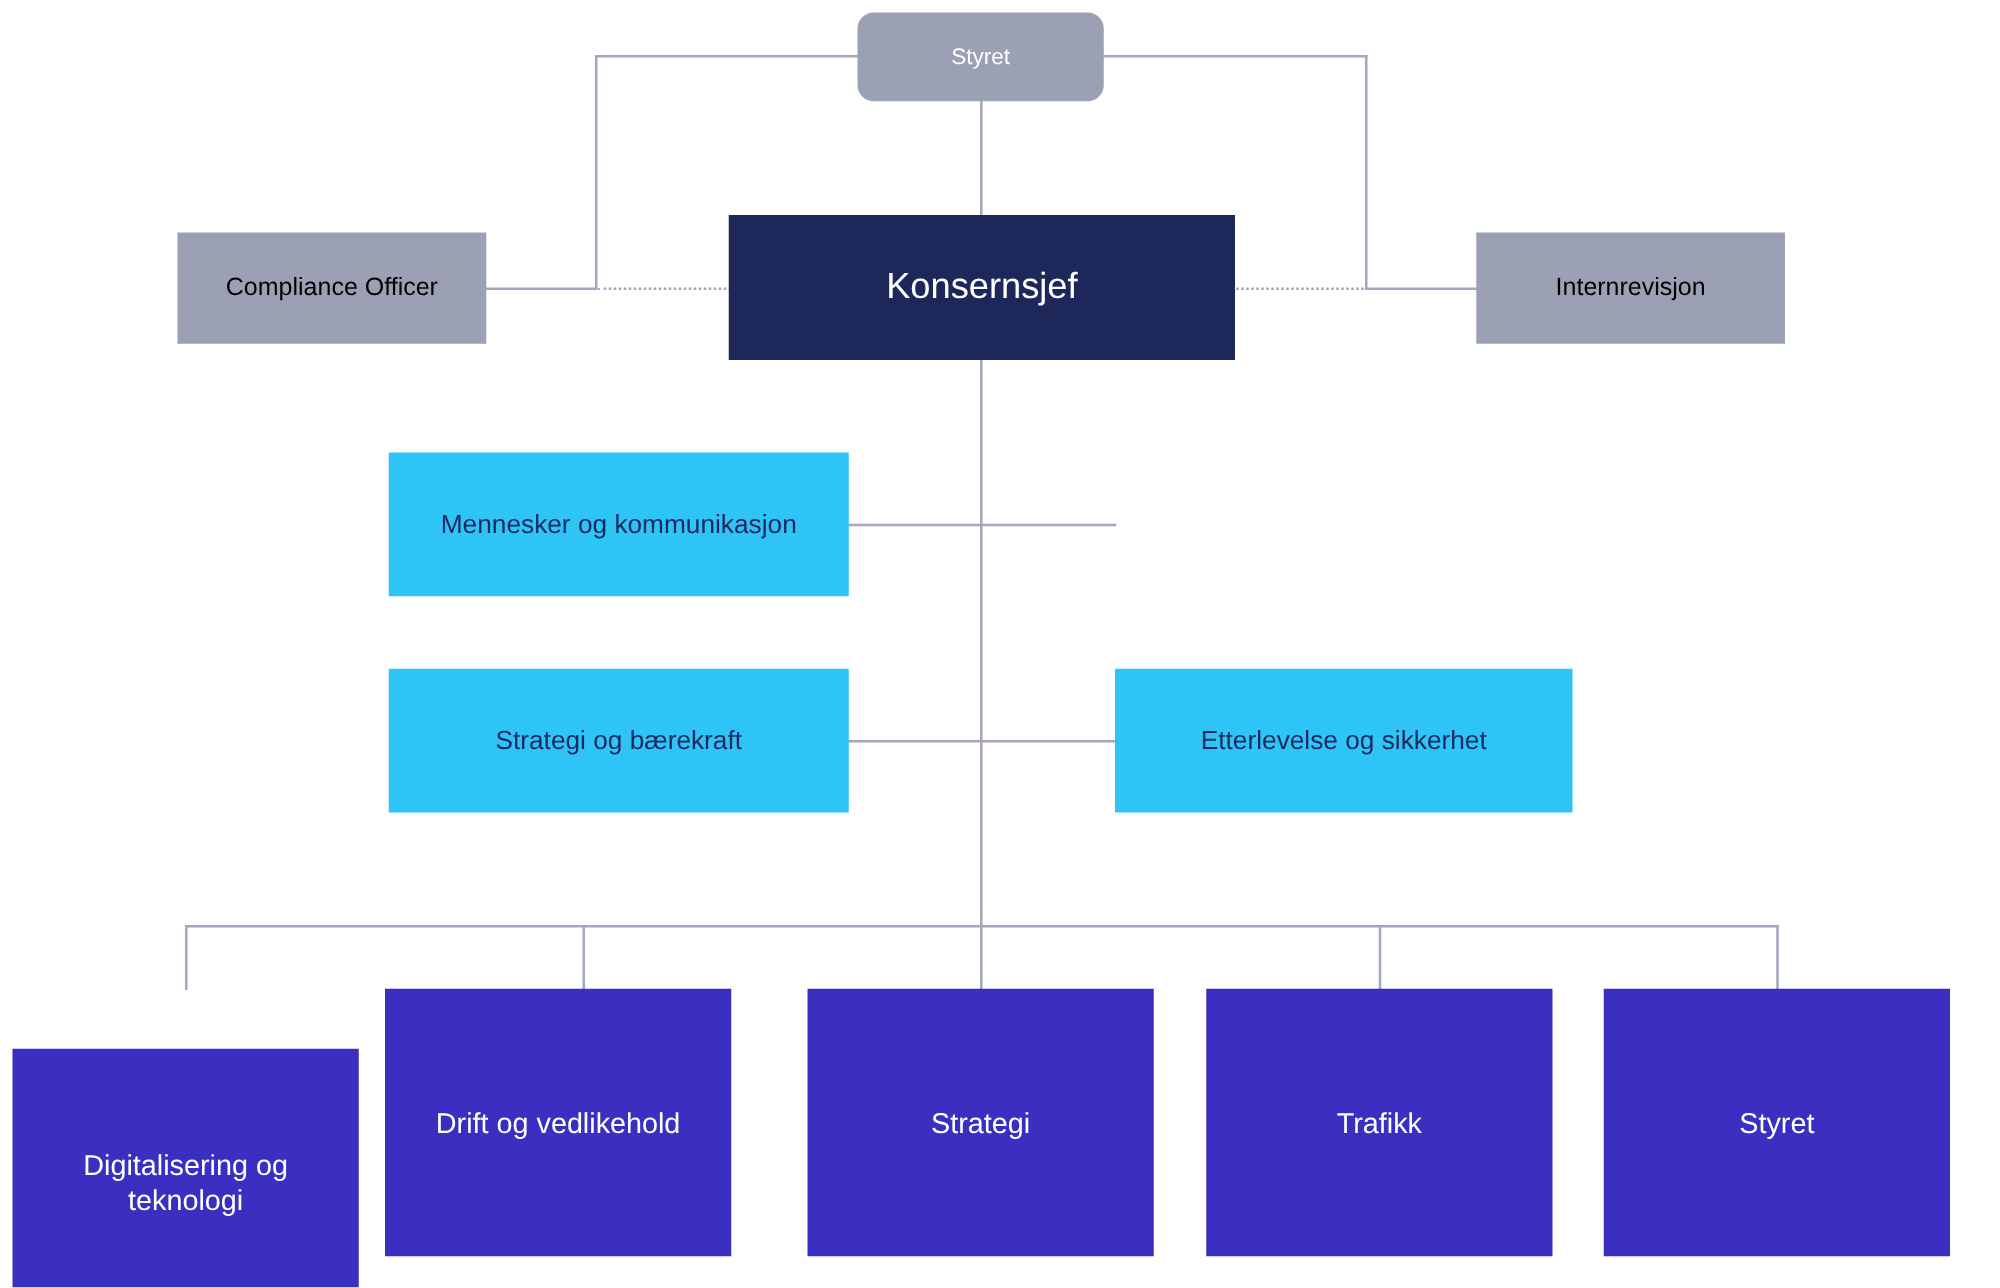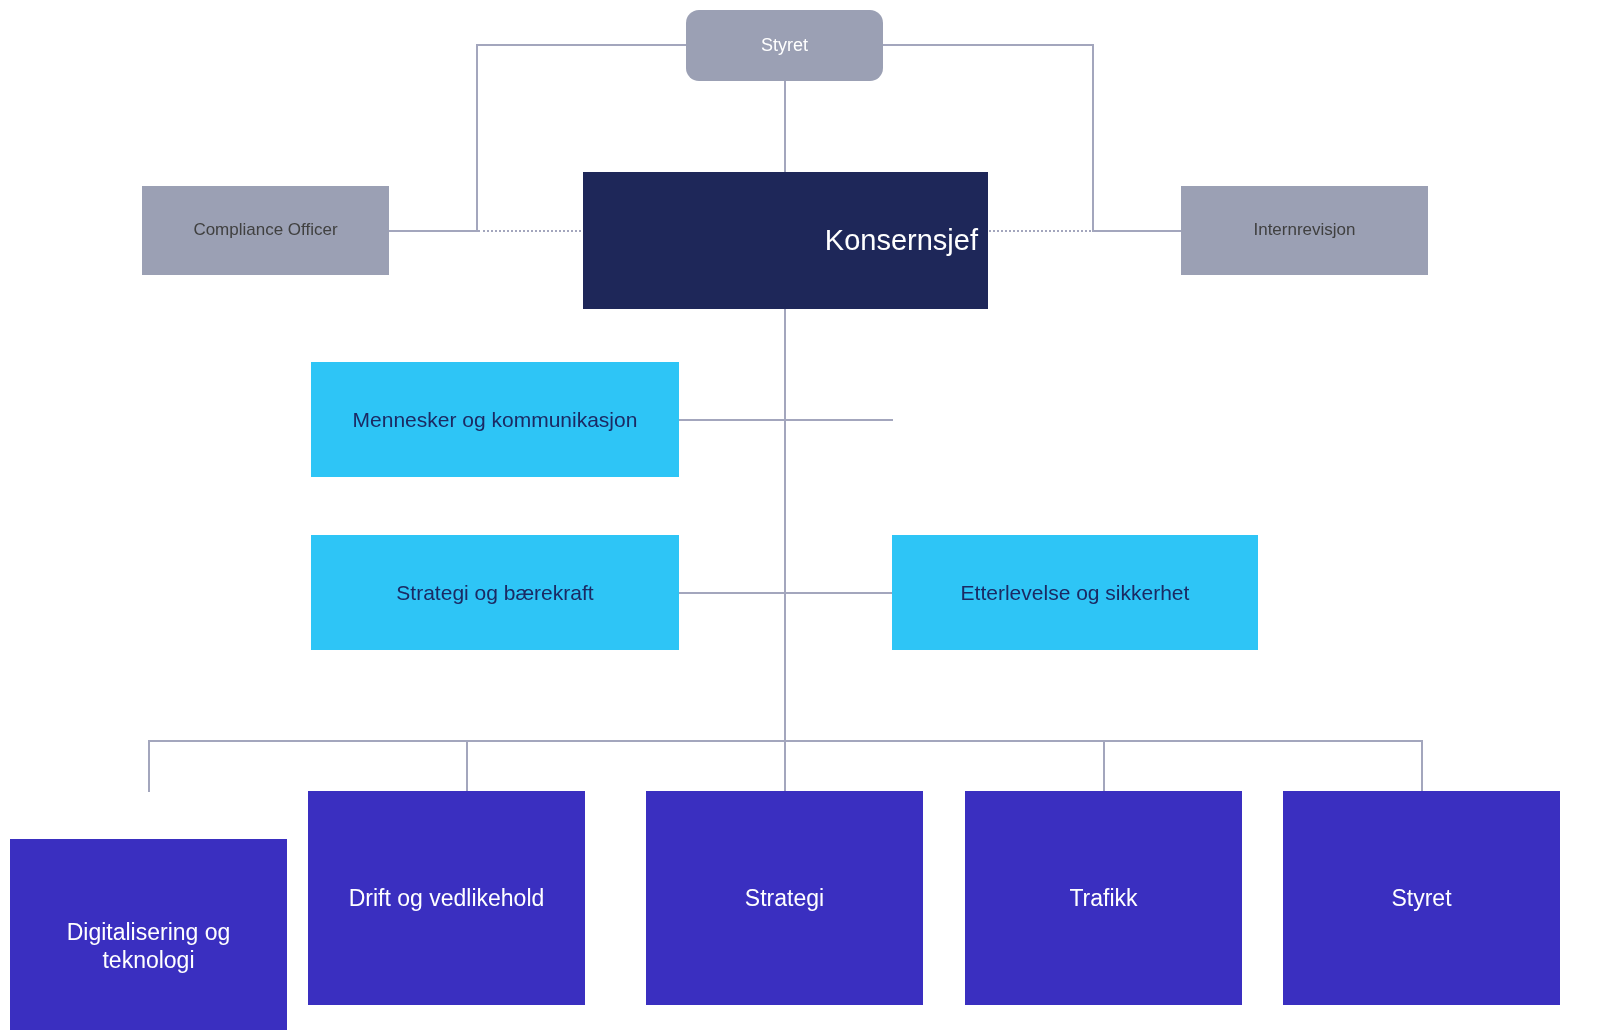--- a/index.html
+++ b/index.html
@@ -36,22 +36,22 @@
   }
 
   
   .node--board {
     background: #9ba0b4;
     color: #ffffff;
     font-size: 18px;
   }
   .node--staff-gray {
     background: #9ba0b4;
-    color: #404040;
-    font-size: 17px;
+    color: #000000;
+    font-size: 20px;
   }
   .node--ceo {
     background: #1e2759;
     color: #ffffff;
     font-size: 29px;
   }
   .node--staff-cyan {
     background: #2ec5f6;
     color: #1b2a63;
     font-size: 21px;
@@ -111,21 +111,21 @@
   <div class="conn conn-v" style="left:1421px; top:740px; height:52px;"></div>
 
   <div class="node node--board" style="left:686px; top:10px; width:197px; height:71px;border-radius:13px;">
     <span class="node-label">Styret</span>
   </div>
 
   <div class="node node--staff-gray" style="left:142px; top:186px; width:247px; height:89px;">
     <span class="node-label">Compliance Officer</span>
   </div>
 
-  <div class="node node--ceo" style="left:583px; top:172px; width:405px; height:137px;justify-content:flex-end;">
+  <div class="node node--ceo" style="left:583px; top:172px; width:405px; height:116px;">
     <span class="node-label">Konsernsjef</span>
   </div>
 
   <div class="node node--staff-gray" style="left:1181px; top:186px; width:247px; height:89px;">
     <span class="node-label">Internrevisjon</span>
   </div>
 
   <div class="node node--staff-cyan" style="left:311px; top:362px; width:368px; height:115px;">
     <span class="node-label">Mennesker og kommunikasjon</span>
   </div>

